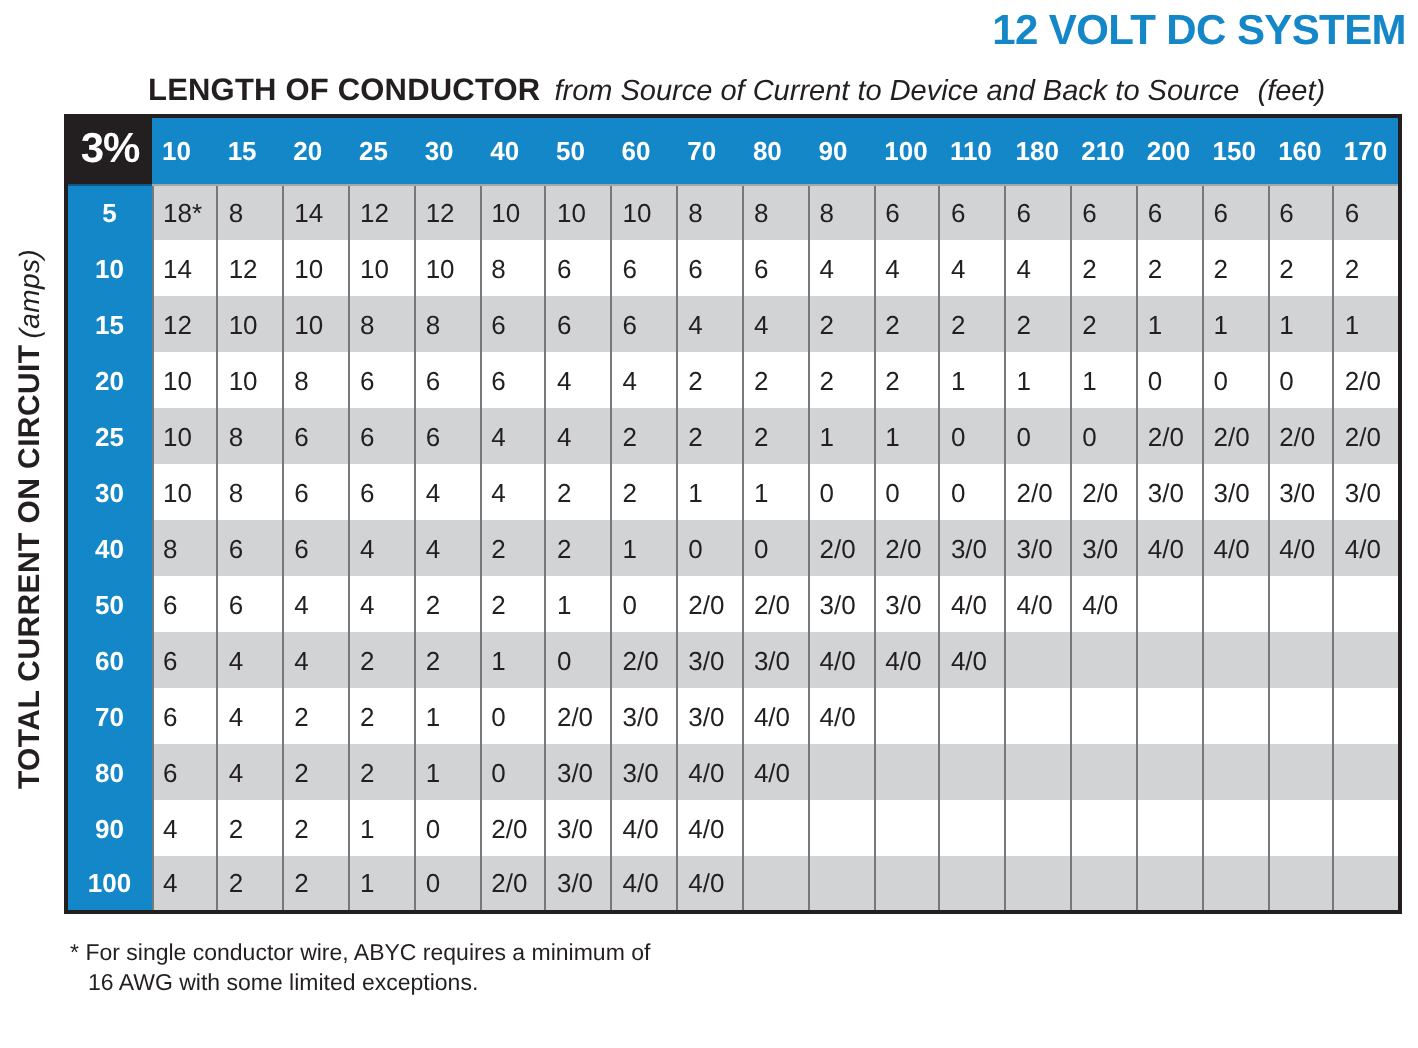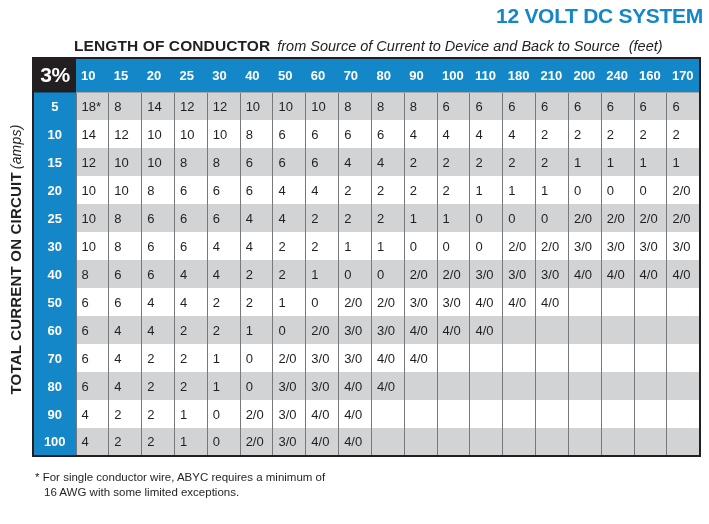--- a/index.html
+++ b/index.html
@@ -198,21 +198,21 @@
           <th>50</th>
           <th>60</th>
           <th>70</th>
           <th>80</th>
           <th>90</th>
           <th>100</th>
           <th>110</th>
           <th>180</th>
           <th>210</th>
           <th>200</th>
-          <th>240</th>
+          <th>150</th>
           <th>160</th>
           <th>170</th>
         </tr>
     </thead>
     <tbody id="table-body">
         <tr class="gray">
           <th>5</th>
           <td>18*</td>
           <td>8</td>
           <td>14</td>

